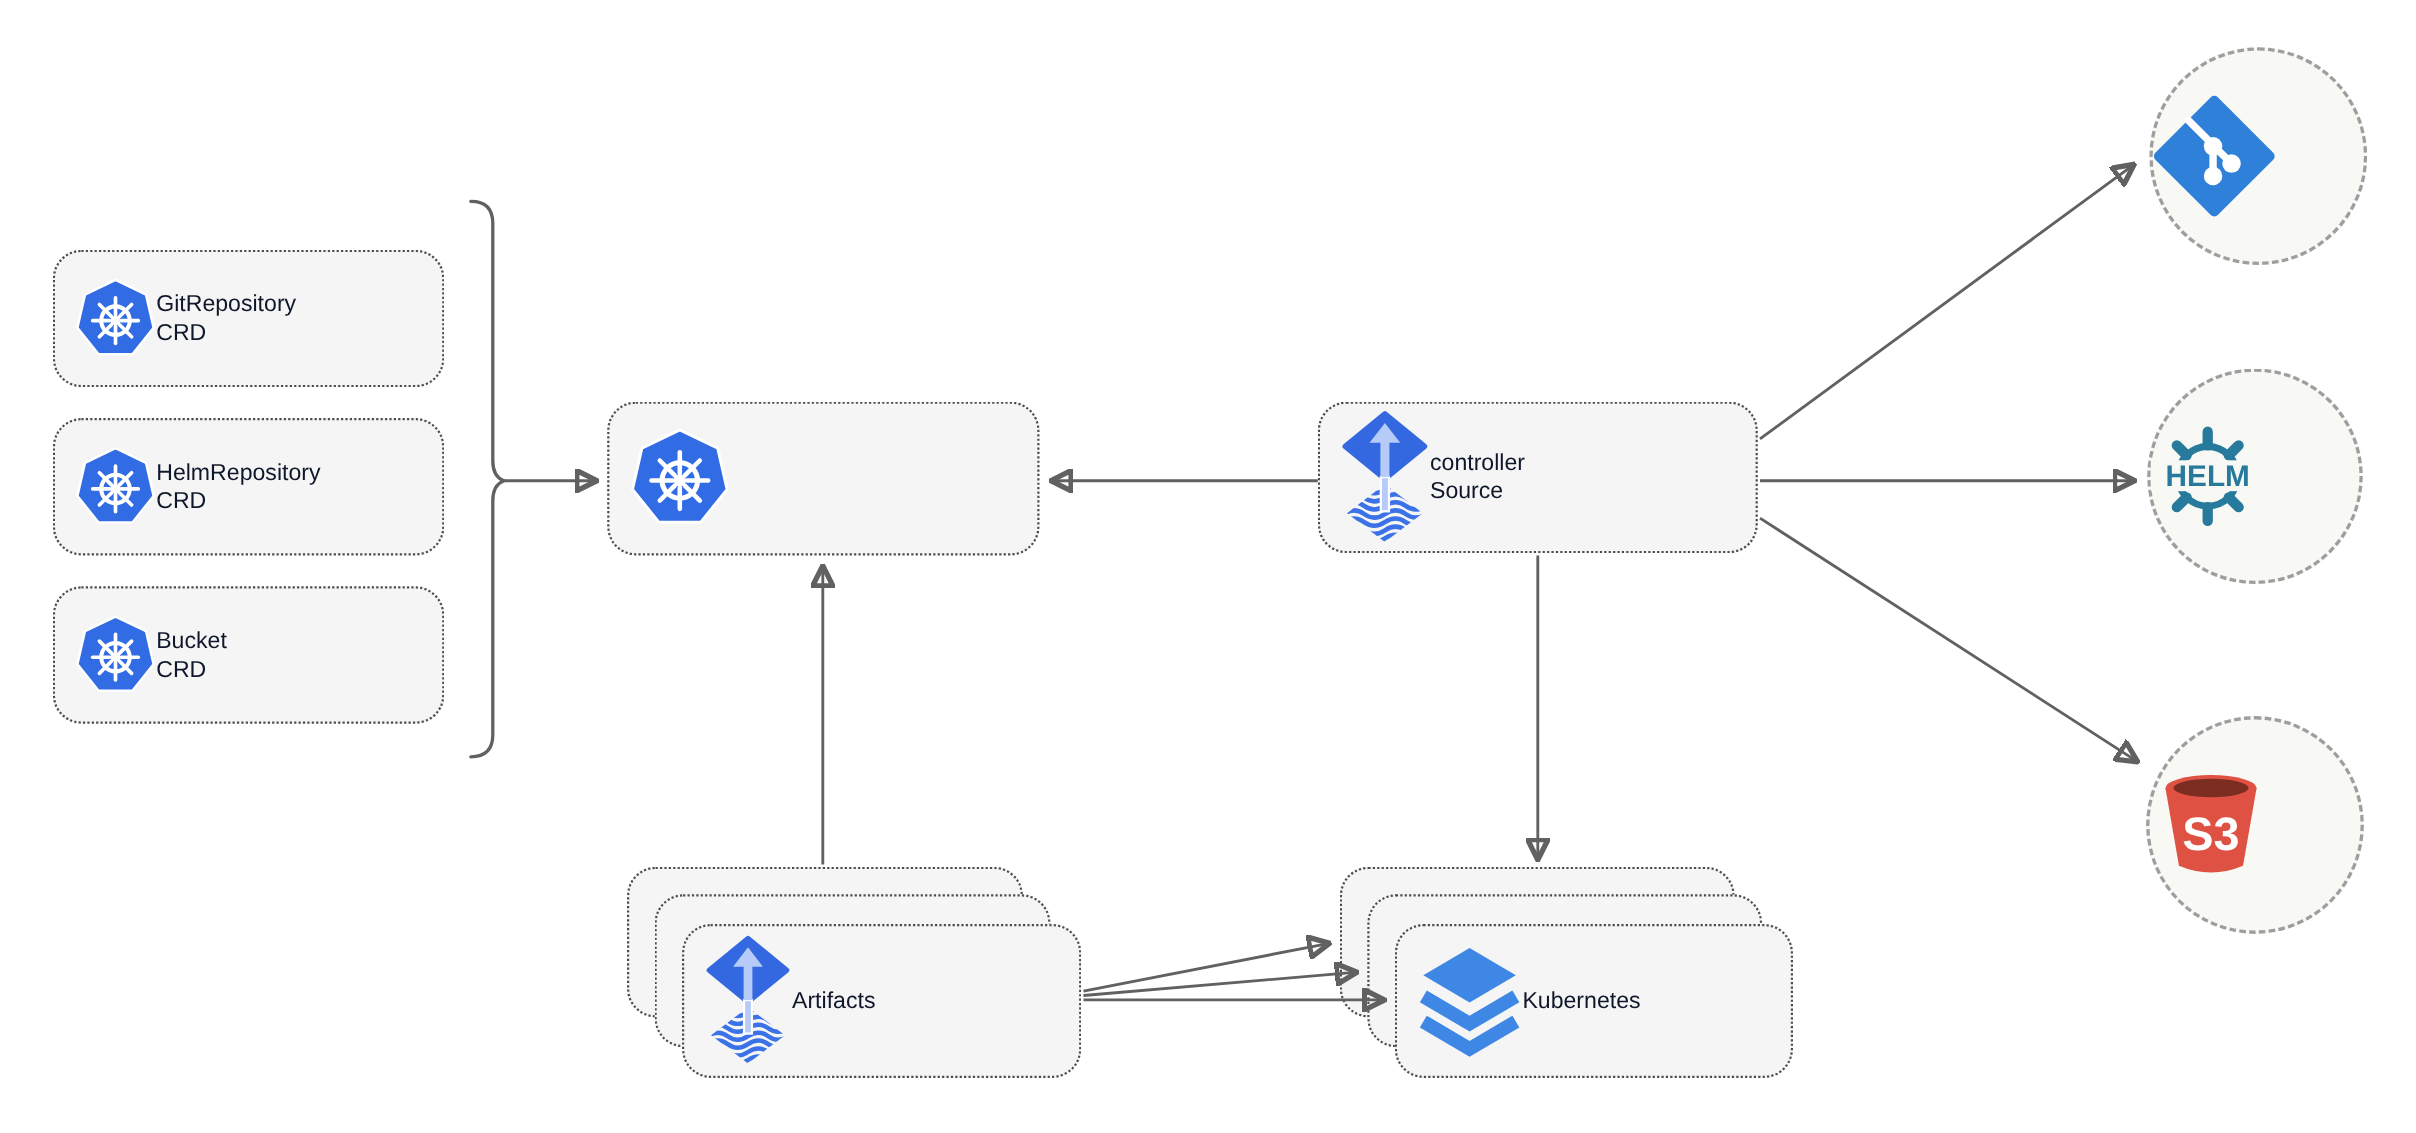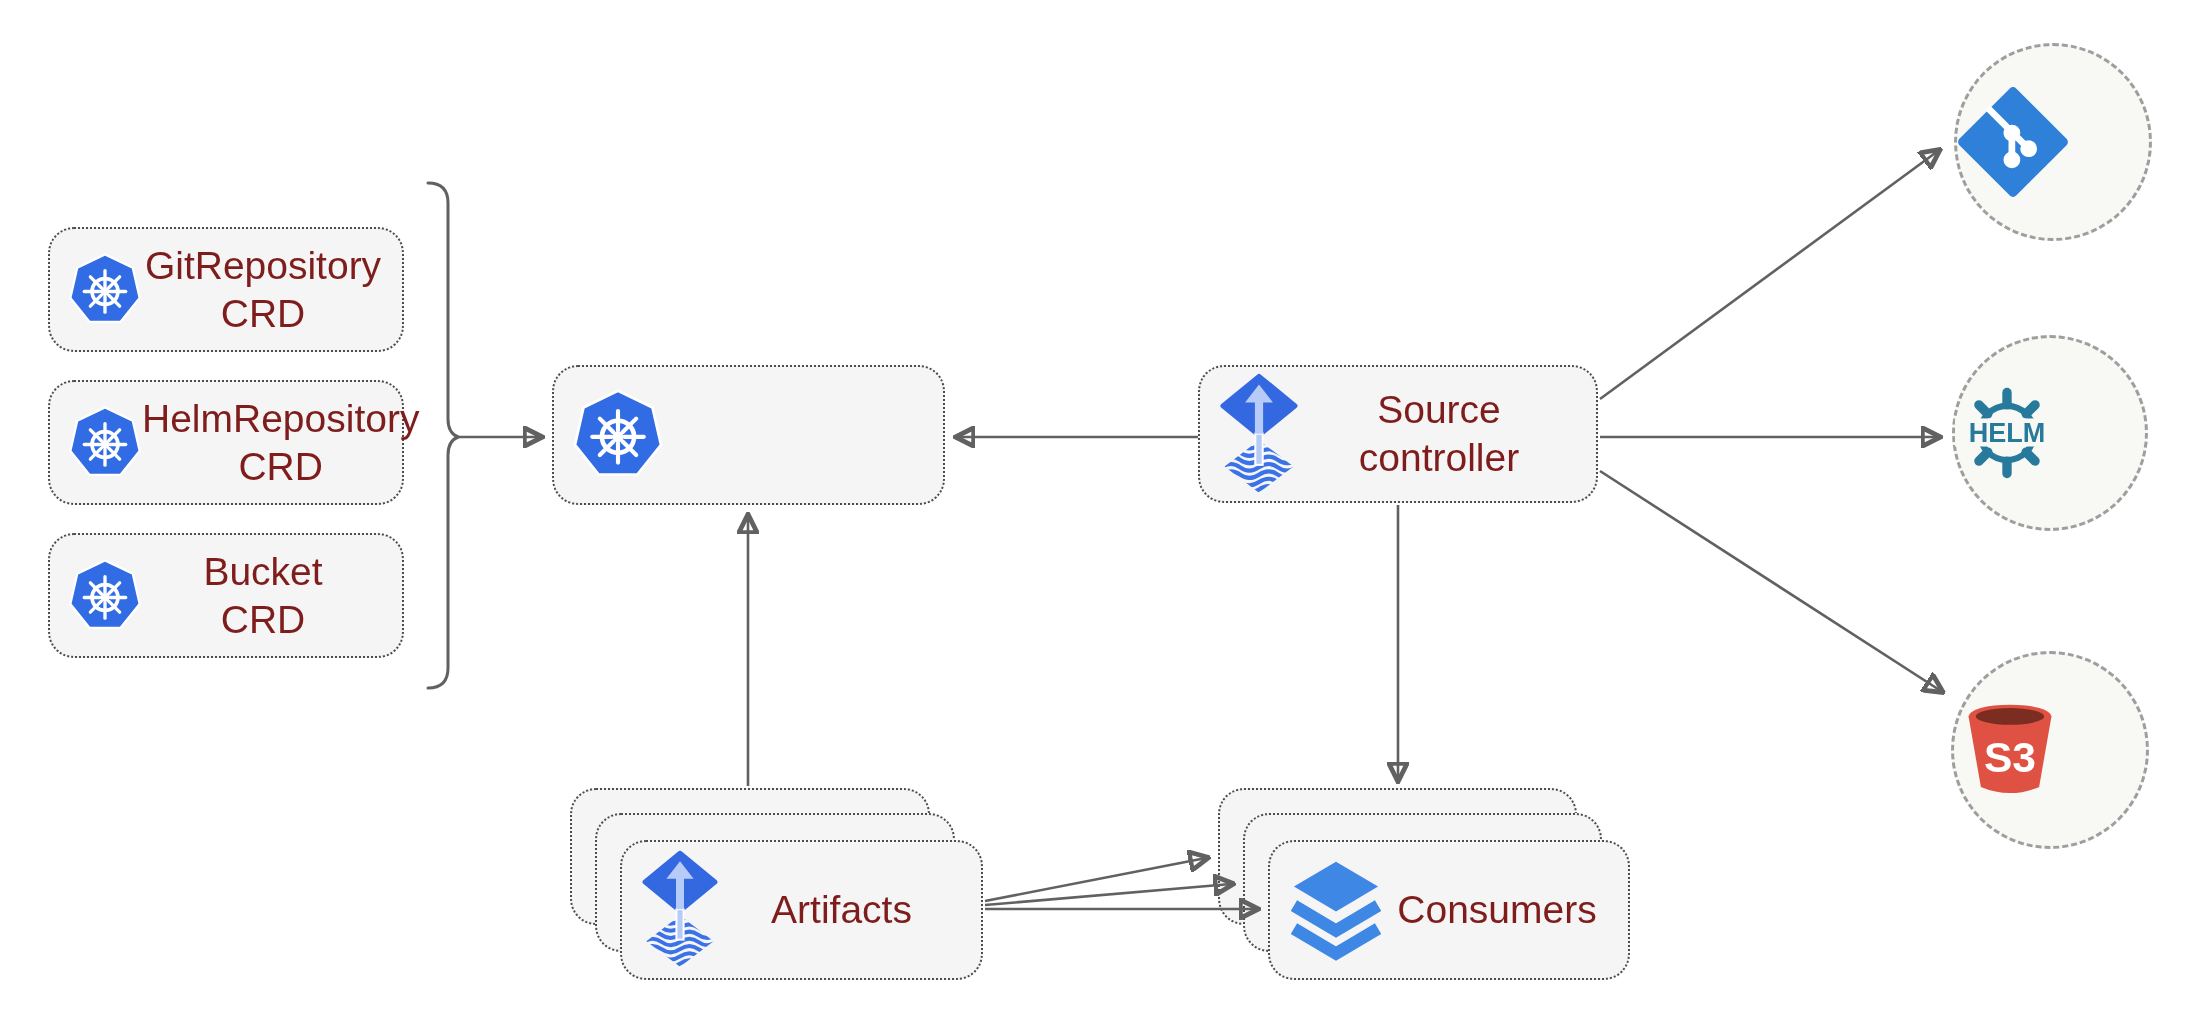--- a/index.html
+++ b/index.html
@@ -17,23 +17,23 @@
     background: #f5f5f5;
     border: 2.5px dotted #4c4c4c;
     border-radius: 26px;
     display: flex;
     align-items: center;
     padding: 0 18px;
   }
   .node .icon { flex: 0 0 auto; }
   .node .label {
     flex: 1;
-    text-align: center;
-    font-size: 39px;
-    color: #7f1d1d;
+    text-align: left;
+    font-size: 21px;
+    color: #0f172a;
     line-height: 1.22;
   }
   .node .label span { display: block; }
   .stack-layer { padding: 0; }
   .circle {
     position: absolute;
     box-sizing: border-box;
     border: 3px dashed #9e9e9e;
     border-radius: 50%;
     background: #f8f8f4;
@@ -135,41 +135,41 @@
     <svg class="icon" width="92" height="92" viewBox="0 0 100 100">
         <use href="#sym-k8s"></use>
       </svg>
   </div>
 
   <div class="node" style="left:1198px; top:365px; width:400px; height:138px">
     <svg class="icon" width="82" height="123" viewBox="0 0 100 150">
         <use href="#sym-flux"></use>
       </svg>
     <div class="label">
+      <span>controller</span>
       <span>Source</span>
-      <span>controller</span>
     </div>
   </div>
 
   <div class="node stack-layer" style="left:570px; top:788px; width:360px; height:137px"></div>
   <div class="node stack-layer" style="left:595px; top:813px; width:360px; height:139px"></div>
   <div class="node" style="left:620px; top:840px; width:363px; height:140px">
     <svg class="icon" width="80" height="120" viewBox="0 0 100 150">
         <use href="#sym-flux"></use>
       </svg>
     <div class="label">Artifacts</div>
   </div>
 
   <div class="node stack-layer" style="left:1218px; top:788px; width:359px; height:137px"></div>
   <div class="node stack-layer" style="left:1243px; top:813px; width:359px; height:139px"></div>
   <div class="node" style="left:1268px; top:840px; width:362px; height:140px">
     <svg class="icon" width="96" height="109" viewBox="0 0 100 114">
         <use href="#sym-layers"></use>
       </svg>
-    <div class="label">Consumers</div>
+    <div class="label">Kubernetes</div>
   </div>
 
   <div class="circle" style="left:1954px; top:43px; width:198px; height:198px">
     <svg width="112" height="112" viewBox="0 0 100 100">
       <path d="M50,5 L95,50 L50,95 L5,50 Z" fill="#2f80d9" stroke="#2f80d9" stroke-width="8" stroke-linejoin="round"></path>
       <g stroke="#ffffff" stroke-width="6" stroke-linecap="round">
         <path d="M29,21 L44,36"></path>
         <path d="M49,49 L49,59"></path>
         <path d="M54,46 L59,51"></path>
       </g>

